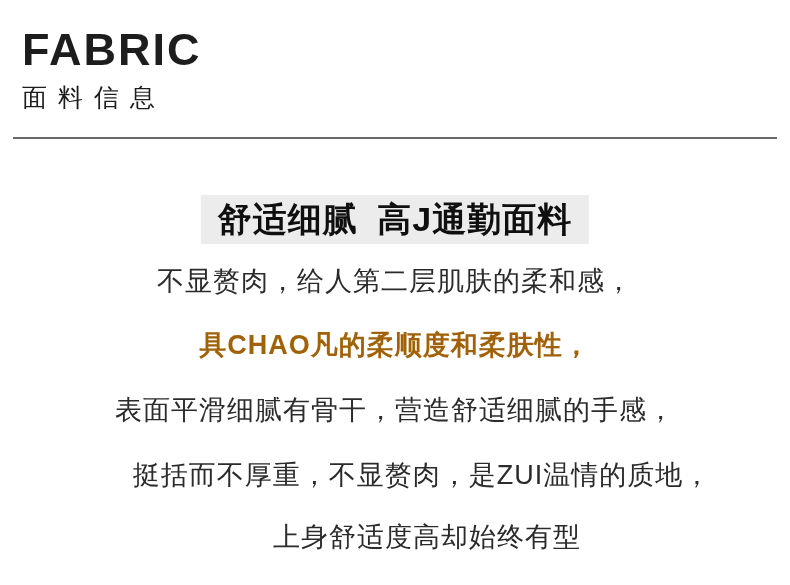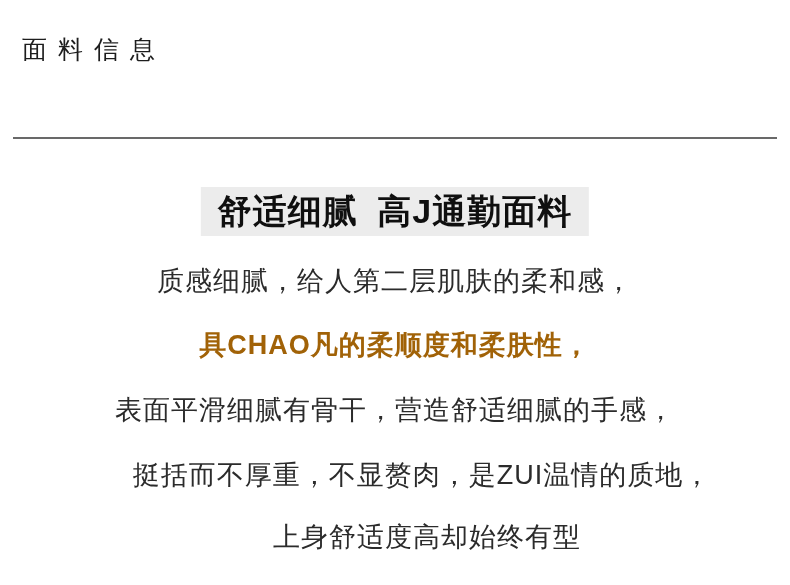--- a/index.html
+++ b/index.html
@@ -38,21 +38,21 @@
   .divider {
     position: absolute;
     left: 13px;
     right: 13px;
     top: 137px;
     height: 2px;
     background: #696969;
   }
   .headline-badge {
     position: absolute;
-    top: 187px;
+    top: 195px;
     left: 50%;
     transform: translateX(-50%);
     background: #ececec;
     color: #0f0f0f;
     font-size: 34px;
     line-height: 34px;
     font-weight: 700;
     letter-spacing: 1px;
     word-spacing: 9px;
     padding: 7px 17px 8px 17px;
@@ -80,28 +80,29 @@
   .line-3 { top: 394px; text-align: center; }
   .line-4 { top: 459px; padding-left: 27px; }
   .line-5 { top: 521px; margin-left: 32px; }
 </style>
 </head>
 <body>
 
 <div class="page">
 
   <div class="header">
+    <div class="title-en">FABRIC</div>
     <div class="title-zh">面料信息</div>
   </div>
 
   <div class="divider"></div>
 
   <div class="headline-badge">舒适细腻 高J通勤面料</div>
 
-  <p class="body-line line-1">质感细腻，给人第二层肌肤的柔和感，</p>
+  <p class="body-line line-1">不显赘肉，给人第二层肌肤的柔和感，</p>
 
   <p class="body-line bold line-2">具CHAO凡的柔顺度和柔肤性，</p>
 
   <p class="body-line line-3">表面平滑细腻有骨干，营造舒适细腻的手感，</p>
 
   <p class="body-line line-4">挺括而不厚重，不显赘肉，是ZUI温情的质地，</p>
 
   <p class="body-line line-5">上身舒适度高却始终有型</p>
 
 </div>

